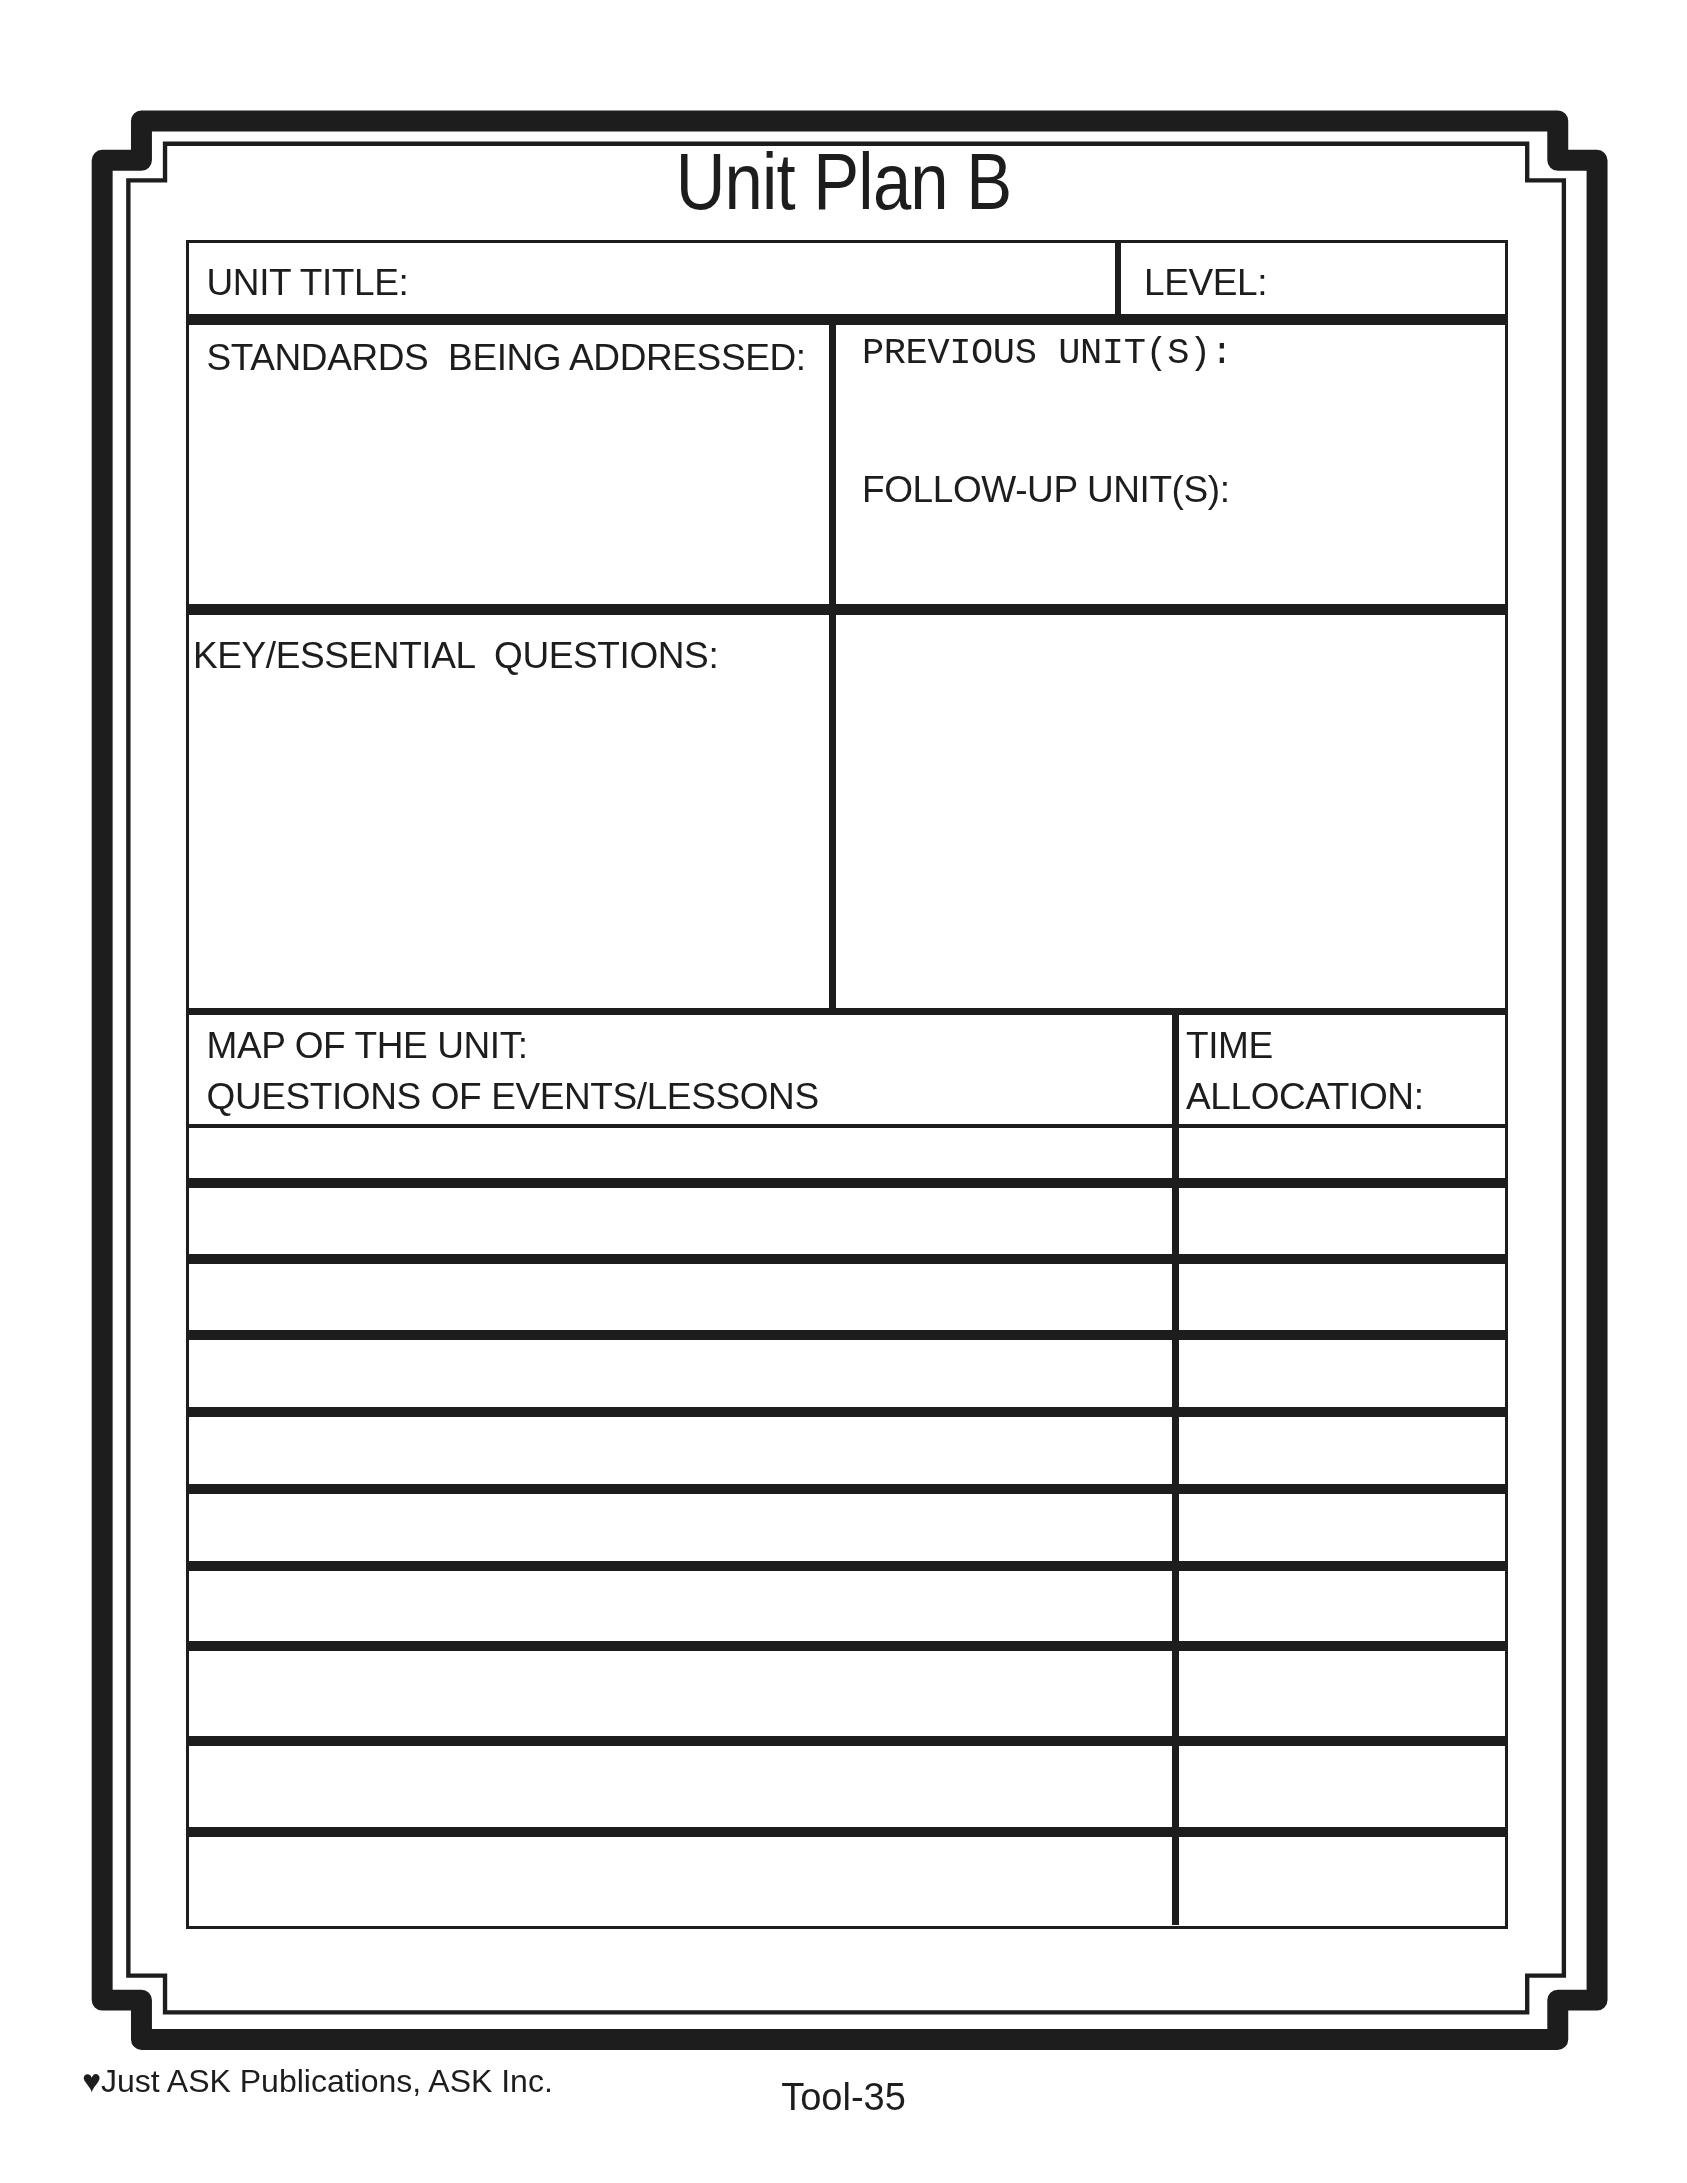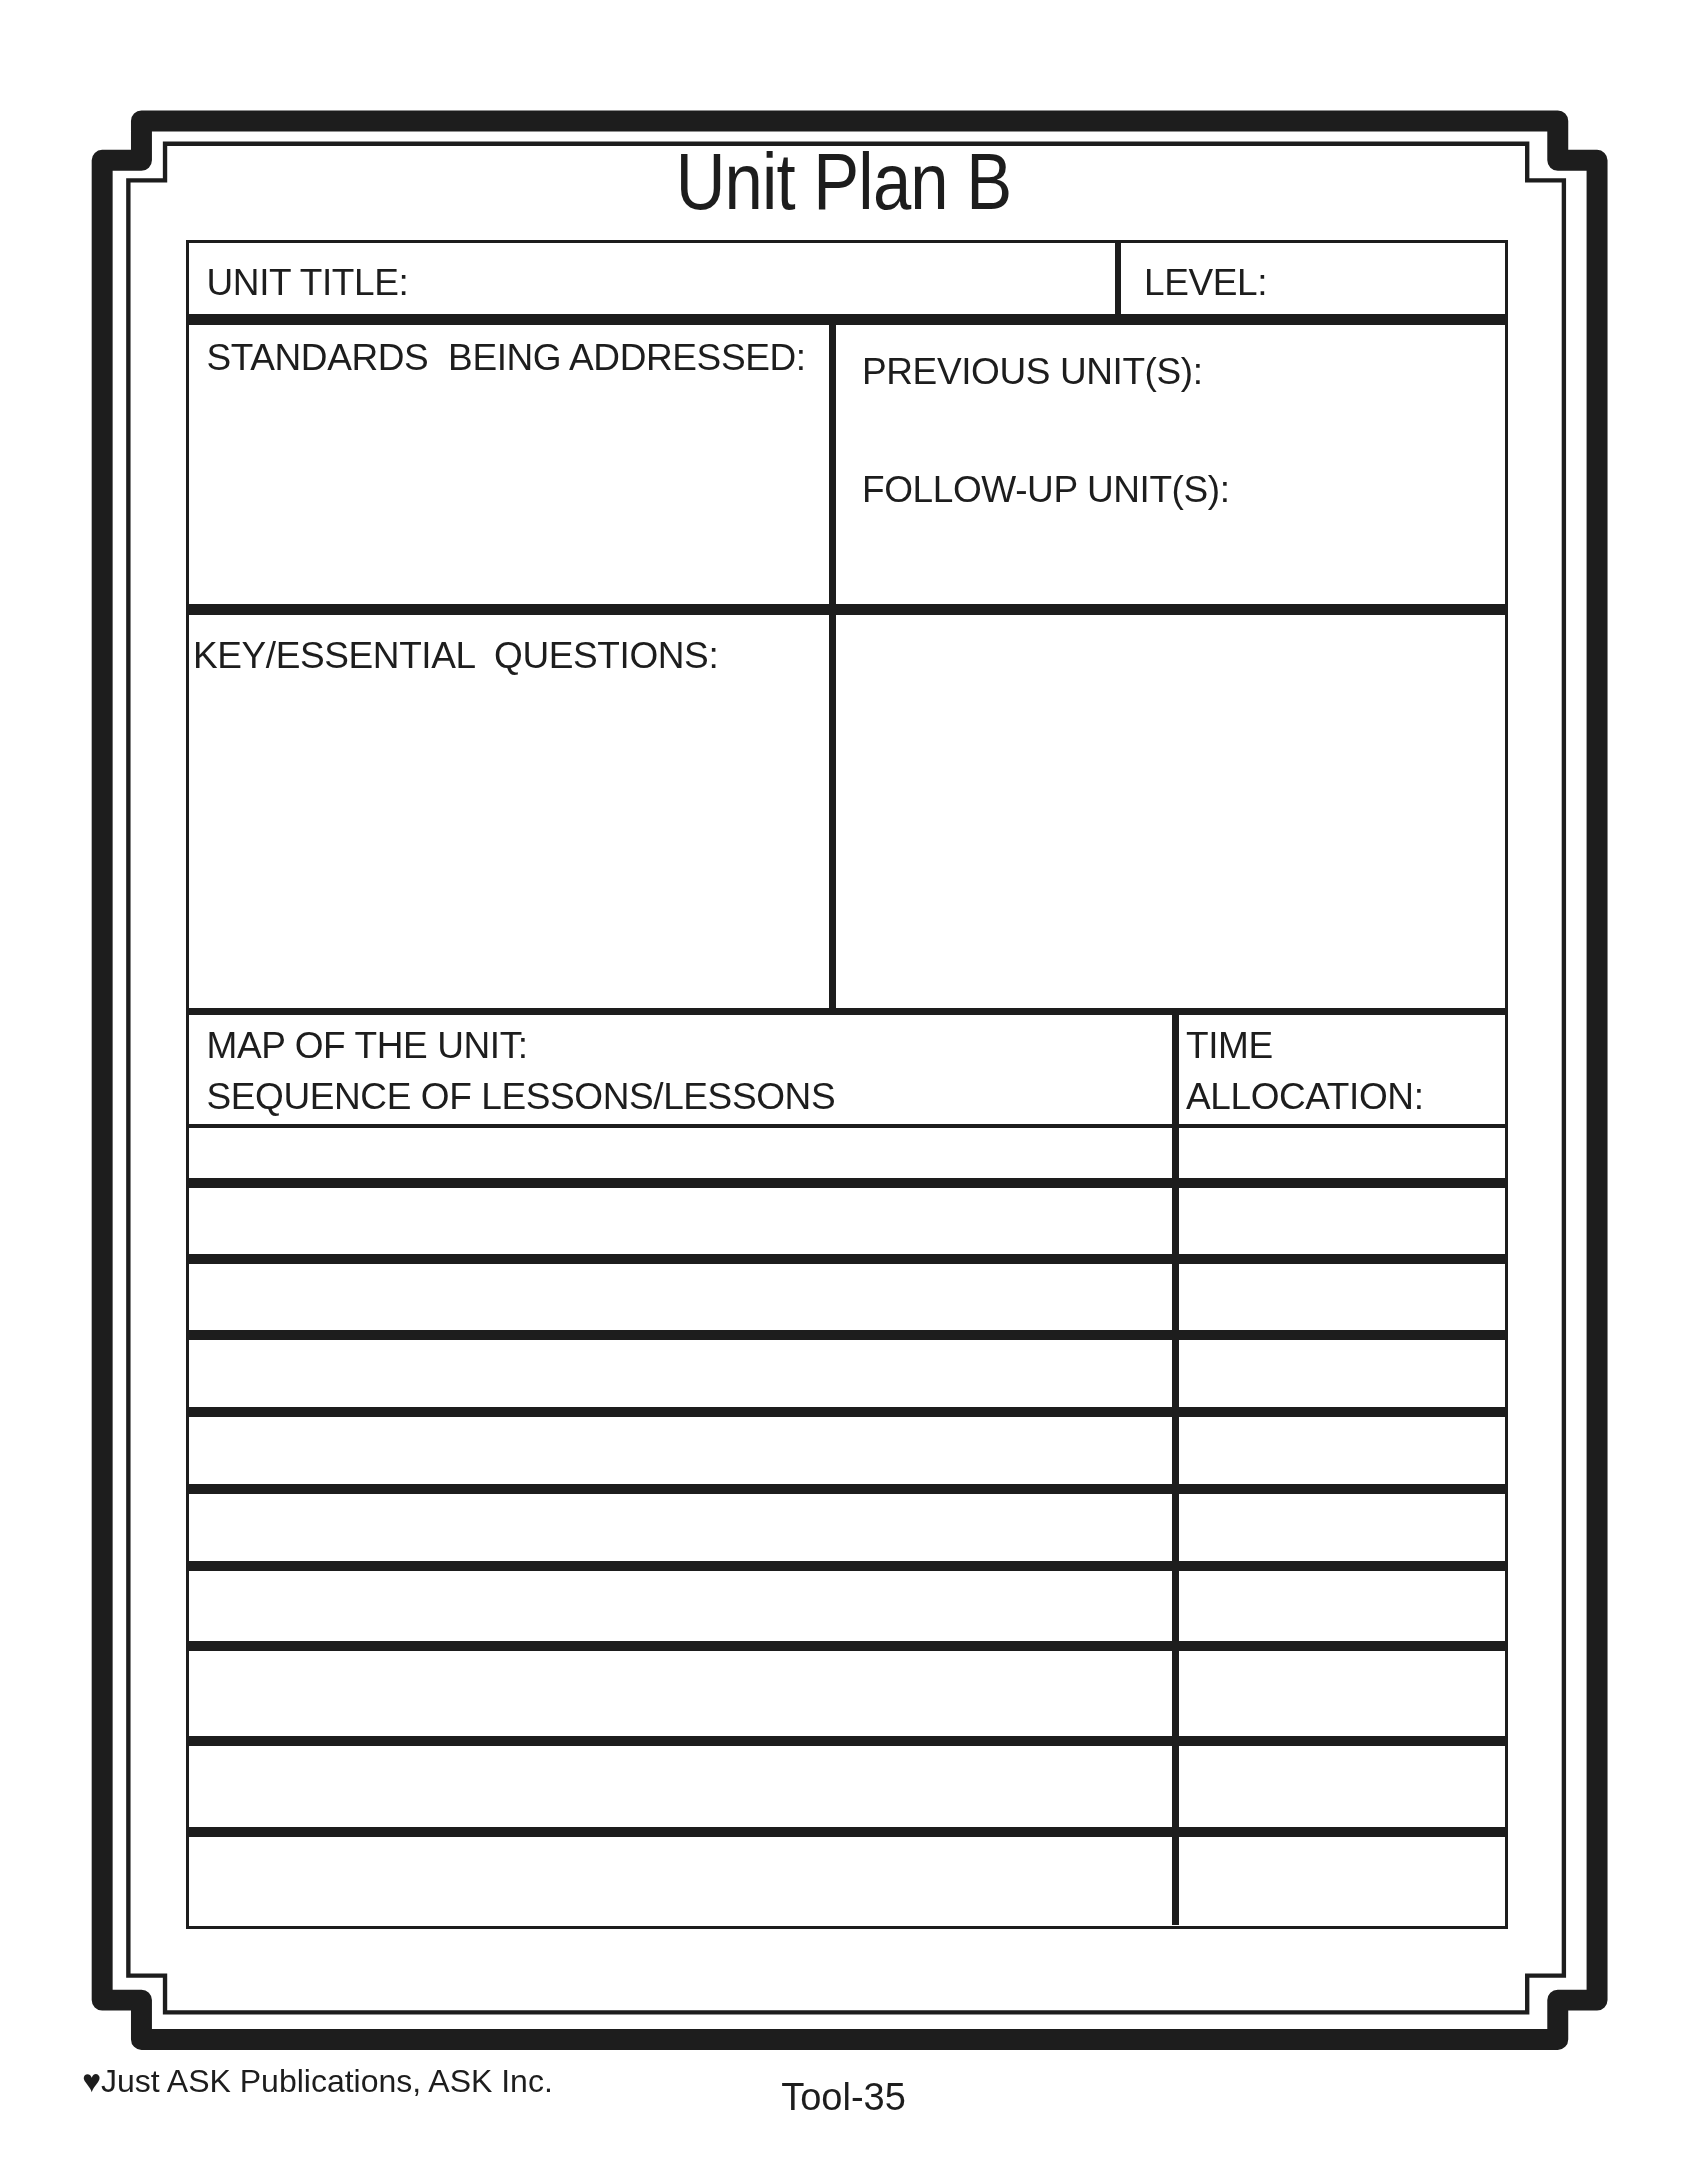--- a/index.html
+++ b/index.html
@@ -36,33 +36,33 @@
     <div class="label" style="left:17.5px; top:18.3px;">UNIT TITLE:</div>
     <div class="field" style="left:262px; top:7px; width:646px; height:58px;"></div>
     <div class="vline" style="left:926px; top:0; width:6.1px; height:71px;"></div>
     <div class="label" style="left:955px; top:18.3px;">LEVEL:</div>
     <div class="field" style="left:1092px; top:7px; width:210px; height:58px;"></div>
     <div class="hline" style="top:71px; height:10.5px;"></div>
 
     <div class="label" style="left:17.5px; top:93px;">STANDARDS  BEING ADDRESSED:</div>
     <div class="field" style="left:17.5px; top:144px; width:603px; height:205px;"></div>
     <div class="vline" style="left:640px; top:81px; width:7px; height:684px;"></div>
-    <div class="label" style="left:673px; top:107px;">PREVIOUS UNIT(S):</div>
+    <div class="label" style="left:673px; top:89px;font-family:Liberation Mono, monospace;">PREVIOUS UNIT(S):</div>
     <div class="field" style="left:673px; top:144px; width:611px; height:70px;"></div>
     <div class="label" style="left:673px; top:225px;">FOLLOW-UP UNIT(S):</div>
     <div class="field" style="left:673px; top:278px; width:611px; height:74px;"></div>
     <div class="hline" style="top:361px; height:10.5px;"></div>
 
     <div class="label" style="left:4px; top:391px;">KEY/ESSENTIAL  QUESTIONS:</div>
     <div class="field" style="left:17.5px; top:450px; width:603px; height:301px;"></div>
     <div class="field" style="left:673px; top:450px; width:611px; height:301px;"></div>
     <div class="hline" style="top:765px; height:7px;"></div>
 
     <div class="label" style="left:17.5px; top:781px;">MAP OF THE UNIT:</div>
-    <div class="label" style="left:17.5px; top:832px;">SEQUENCE OF LESSONS/LESSONS</div>
+    <div class="label" style="left:17.5px; top:832px;">QUESTIONS OF EVENTS/LESSONS</div>
     <div class="label" style="left:997px; top:781px;">TIME</div>
     <div class="label" style="left:997px; top:832px;">ALLOCATION:</div>
     <div class="hline" style="top:881px; height:4.4px;"></div>
 
     <div class="vline" style="left:983px; top:772px; width:7px; height:910px;"></div>
     <div>
         <div class="map-row-cell" style="left: 0px; top: 886px; width: 983px; height: 49px;"></div>
         <div class="map-row-cell" style="left: 990px; top: 886px; width: 326px; height: 49px;"></div>
         <div class="hline" style="top: 935px; height: 9.6px;"></div>
         <div class="map-row-cell" style="left: 0px; top: 944px; width: 983px; height: 67px;"></div>

